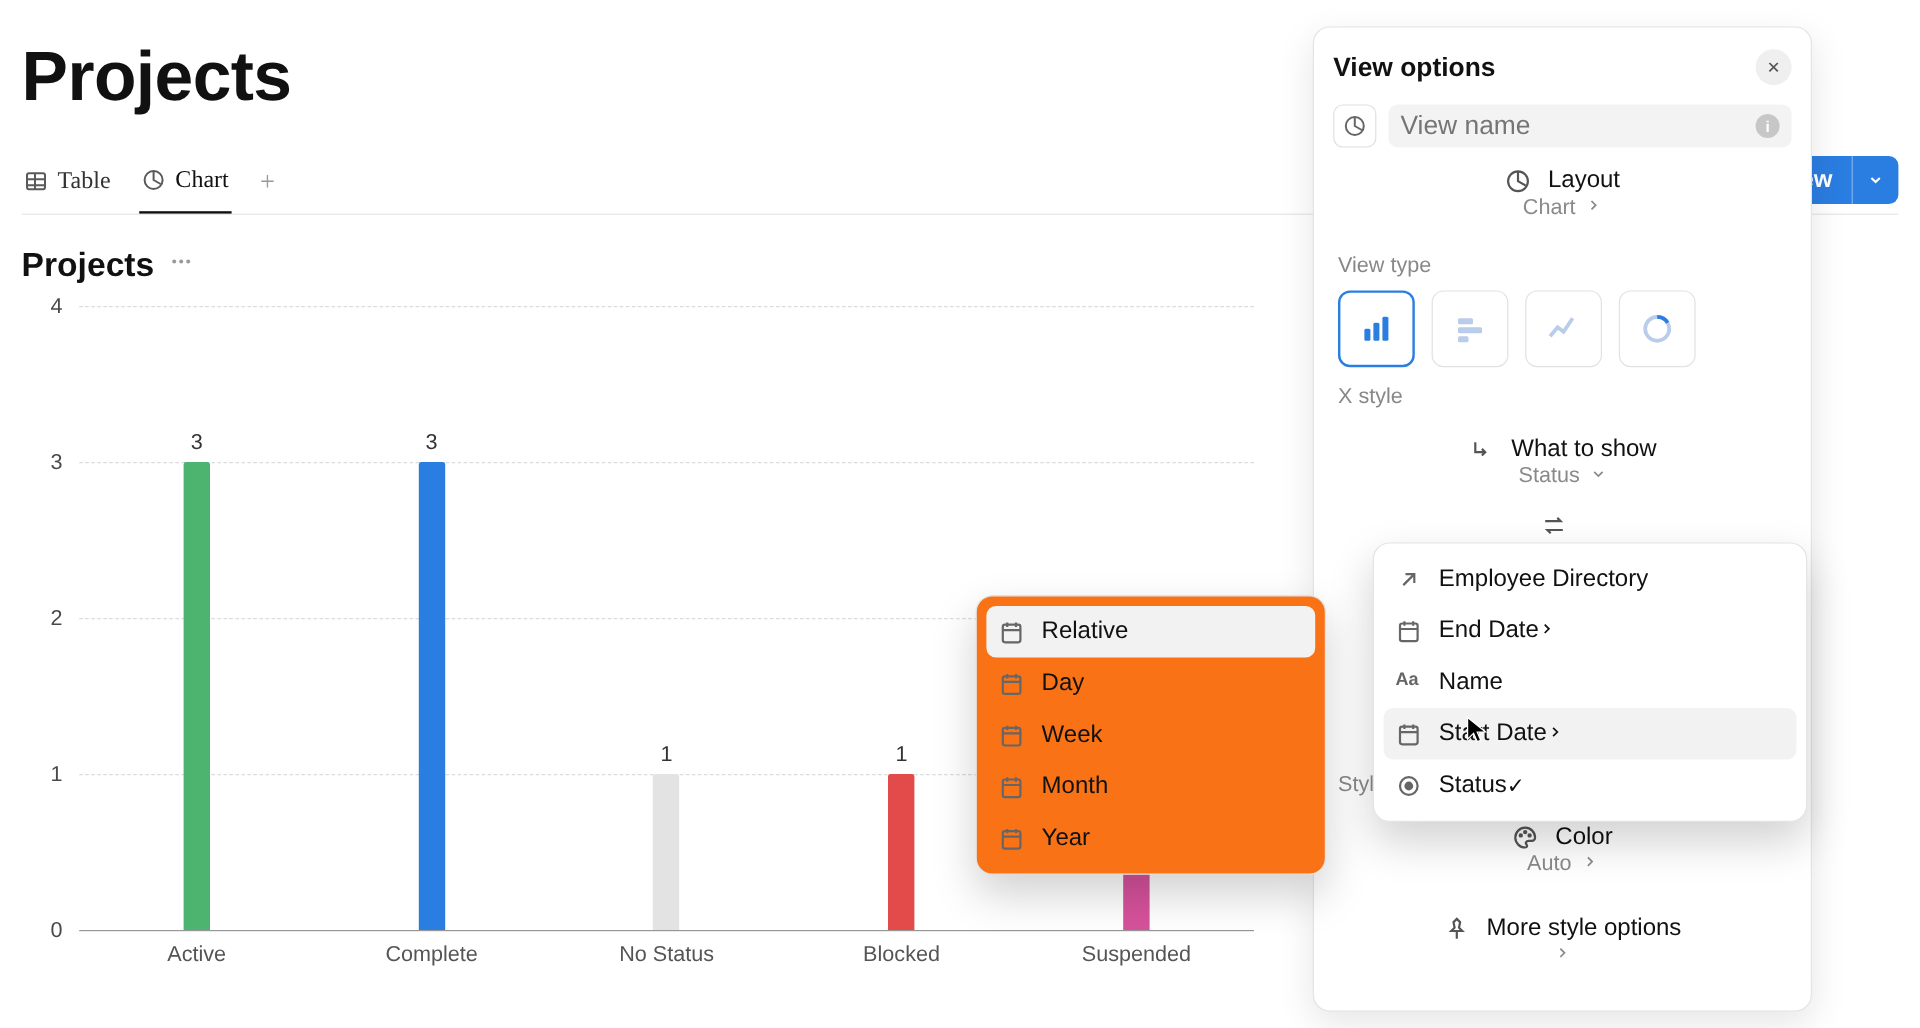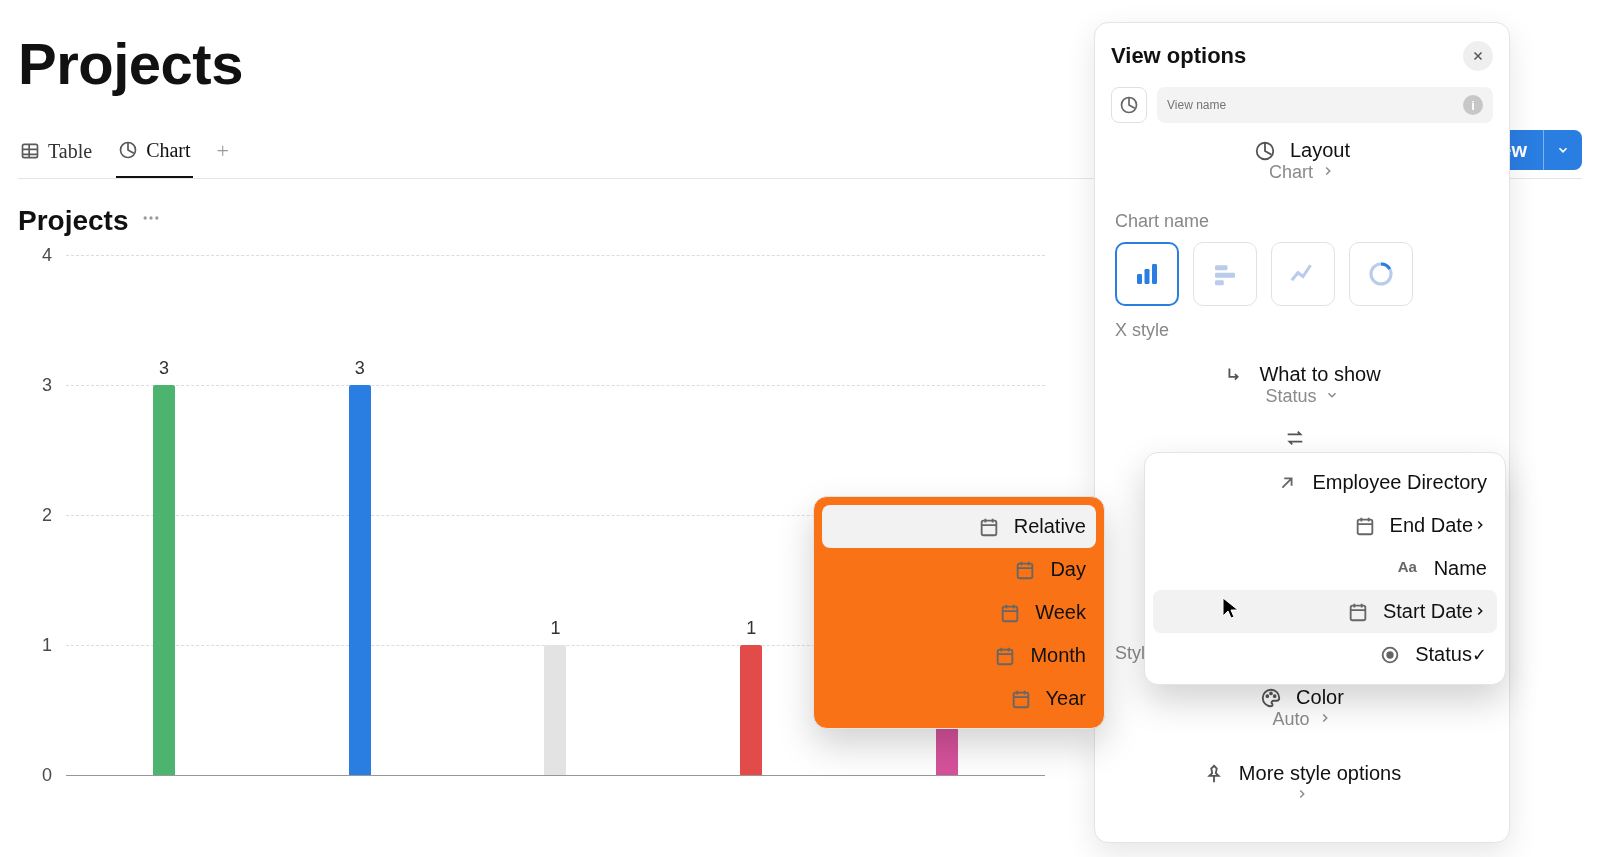--- a/index.html
+++ b/index.html
@@ -76,21 +76,21 @@
   .vn-row { display: flex; align-items: center; gap: 10px; margin-top: 16px; }
   .small-ico-box {
     width: 36px; height: 36px; display: inline-flex; align-items: center; justify-content: center;
     border: 1px solid #e0e0e0; border-radius: 8px; color: #666;
   }
   .vn-input {
     flex: 1; display: flex; align-items: center; justify-content: space-between;
     background: #f3f3f3; border-radius: 8px; height: 36px; padding: 0 10px;
   }
   .vn-input input {
-    border: 0; background: transparent; font-size: 12px; color: #0f172a; outline: none; flex: 1;
+    border: 0; background: transparent; font-size: 22px; color: #0f172a; outline: none; flex: 1;
   }
   .info-dot {
     width: 20px; height: 20px; border-radius: 50%; background: #c7c7c7; color: #fff;
     display: inline-flex; align-items: center; justify-content: center; font-size: 13px; font-weight: 700;
   }
 
   .panel-row {
     display: flex; align-items: center; justify-content: space-between;
     padding: 16px 4px; cursor: pointer; flex-direction: column;
   }
@@ -109,21 +109,21 @@
   .chev-r svg, .chev-d svg { width: 14px; height: 14px; }
 
   
   .field-menu {
     position: absolute; right: 94px; top: 452px; width: 362px;
     background: #fff; border: 1px solid #e4e4e4; border-radius: 14px;
     box-shadow: 0 16px 36px rgba(0,0,0,0.18); padding: 8px;
     z-index: 30;
   }
   .menu-item {
-    display: flex; align-items: center; justify-content: flex-end;
+    display: flex; align-items: center; justify-content: flex-start;
     padding: 10px 10px; border-radius: 8px; font-size: 20px; cursor: pointer;
   }
   .menu-item.hovered { background: #f2f2f2; }
   .menu-item .ml { display: flex; align-items: center; gap: 14px; }
   .menu-item .ico { width: 22px; height: 22px; display: inline-flex; color: #666; }
   .check { font-size: 18px; }
 
   
   .date-menu {
     position: absolute; left: 813px; top: 496px; width: 292px;
@@ -242,20 +242,27 @@
             <div class="bar" style="height: 130px; background: rgb(227, 75, 75);"></div>
           </div>
         </div>
         <div class="col">
           <div class="bar-wrap">
             <div class="bar-label">1</div>
             <div class="bar" style="height: 130px; background: rgb(214, 82, 155);"></div>
           </div>
         </div>
       </div>
+    <div class="xlabels" id="xlabels">
+        <div>Active</div>
+        <div>Complete</div>
+        <div>No Status</div>
+        <div>Blocked</div>
+        <div>Suspended</div>
+      </div>
   </div>
 
   <div class="panel">
     <div class="panel-head">
       <h3>View options</h3>
       <div class="close-btn">
         <svg viewBox="0 0 24 24" width="14" height="14" fill="none" stroke="currentColor" stroke-width="2.5">
             <path d="M6 6l12 12M18 6L6 18"></path>
           </svg>
       </div>
@@ -285,21 +292,21 @@
         <span>Layout</span>
       </div>
       <div class="right">
         <span>Chart</span>
         <span class="chev-r"><svg viewBox="0 0 24 24" fill="none" stroke="currentColor" stroke-width="2.5">
               <path d="M9 6l6 6-6 6"></path>
             </svg></span>
       </div>
     </div>
 
-    <div class="section-title">Chart name</div>
+    <div class="section-title">View type</div>
     <div class="type-row">
       <div class="type-chip selected">
         <svg viewBox="0 0 24 24" width="30" height="30" fill="currentColor">
             <rect x="4" y="12" width="4" height="8" rx="1"></rect>
             <rect x="10" y="8" width="4" height="12" rx="1"></rect>
             <rect x="16" y="4" width="4" height="16" rx="1"></rect>
           </svg>
       </div>
       <div class="type-chip">
         <svg viewBox="0 0 24 24" width="30" height="30" fill="currentColor">

